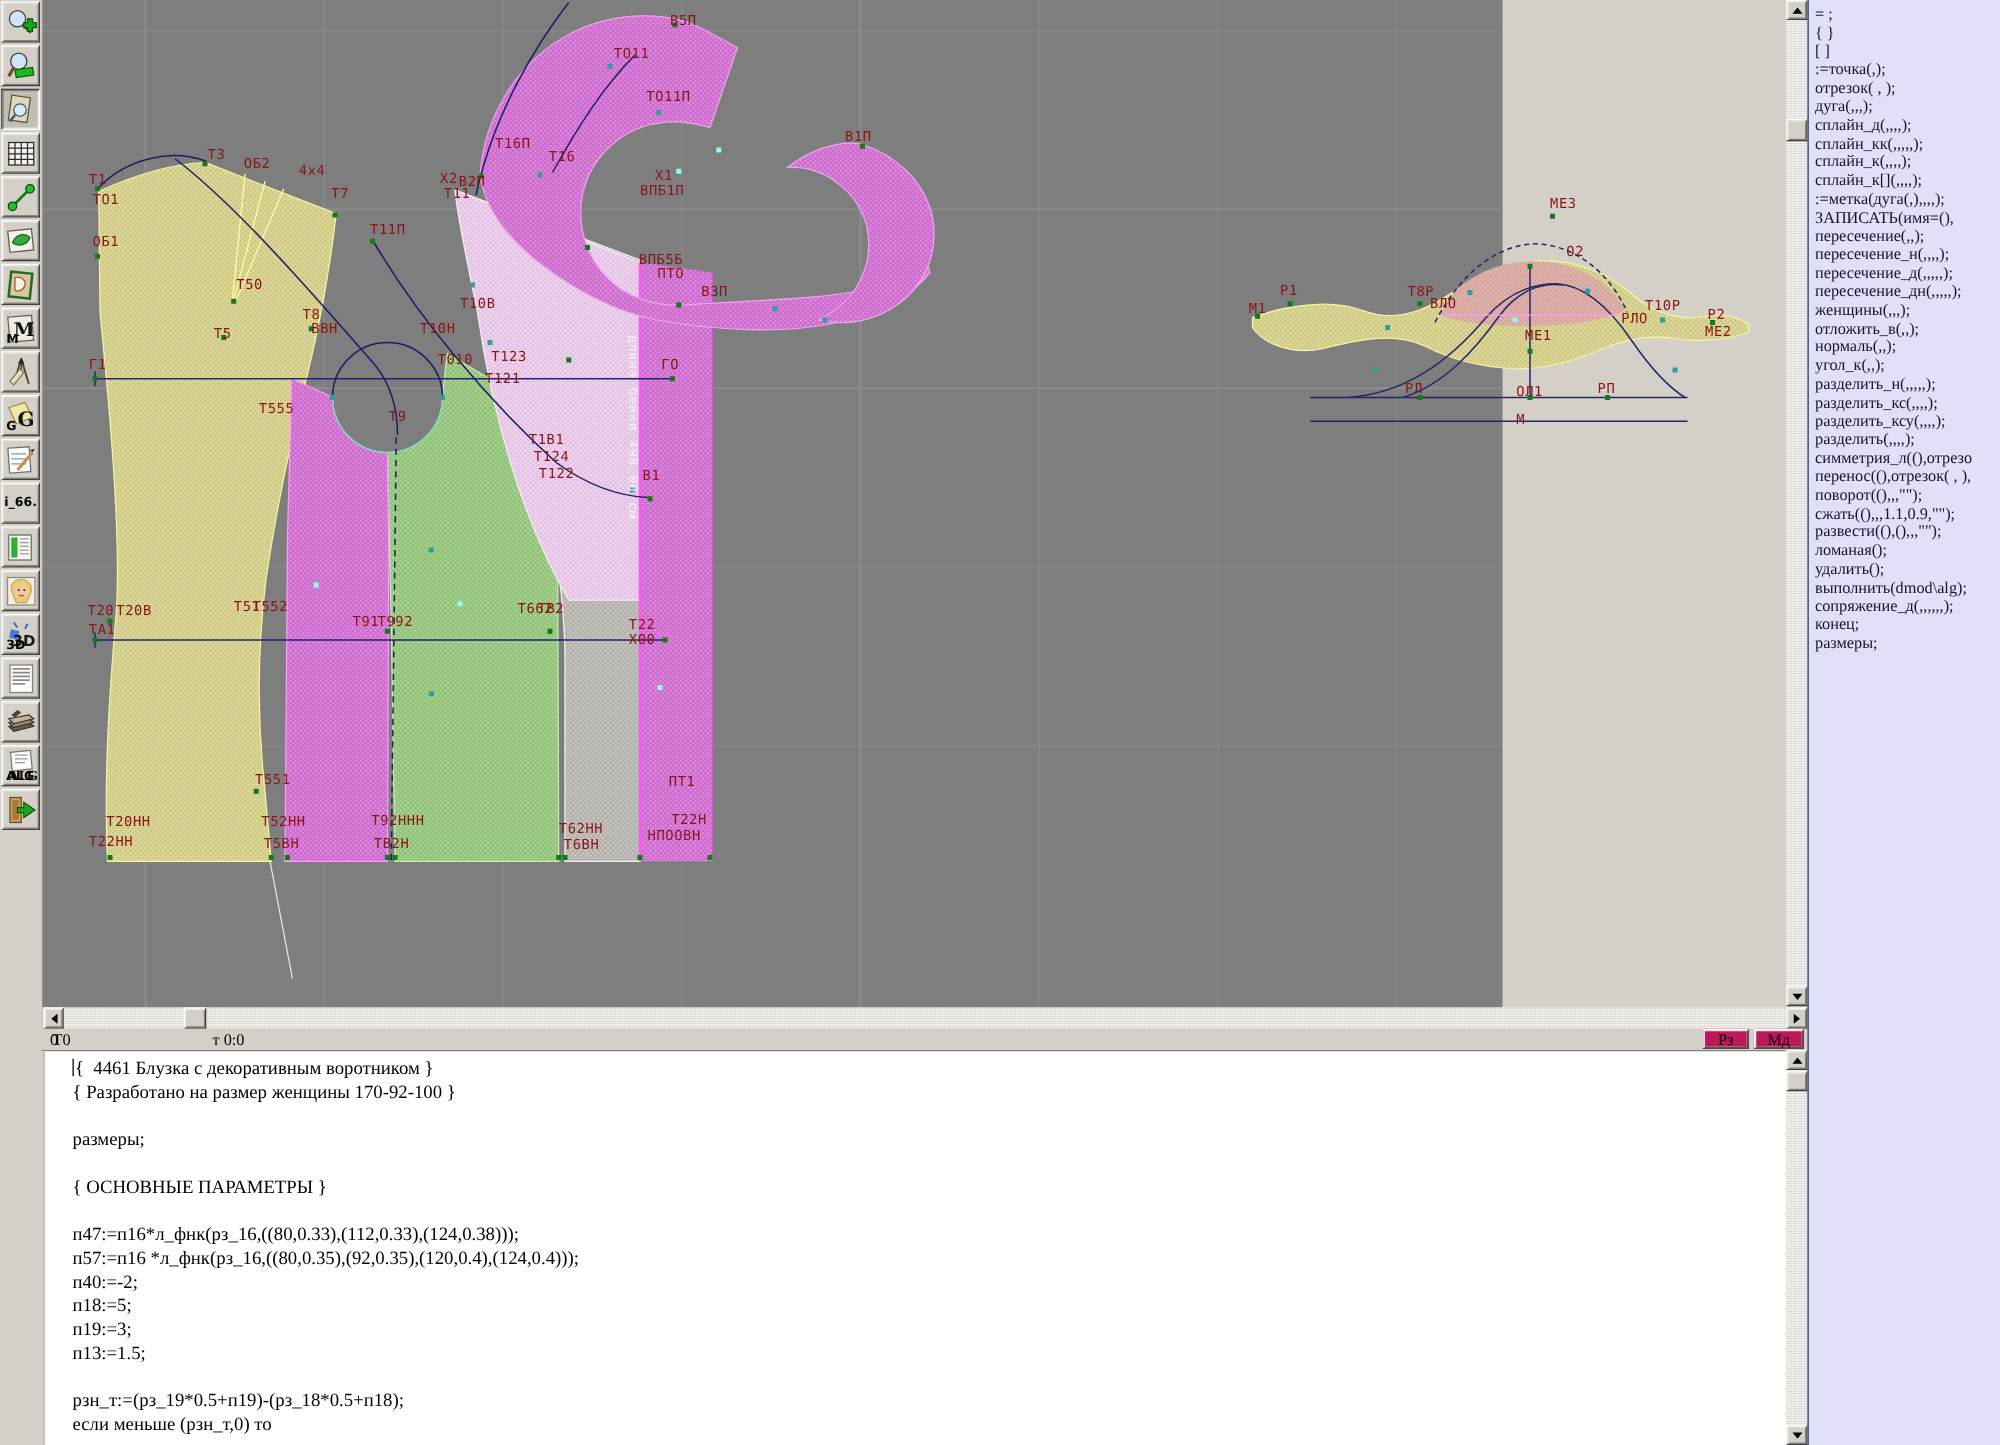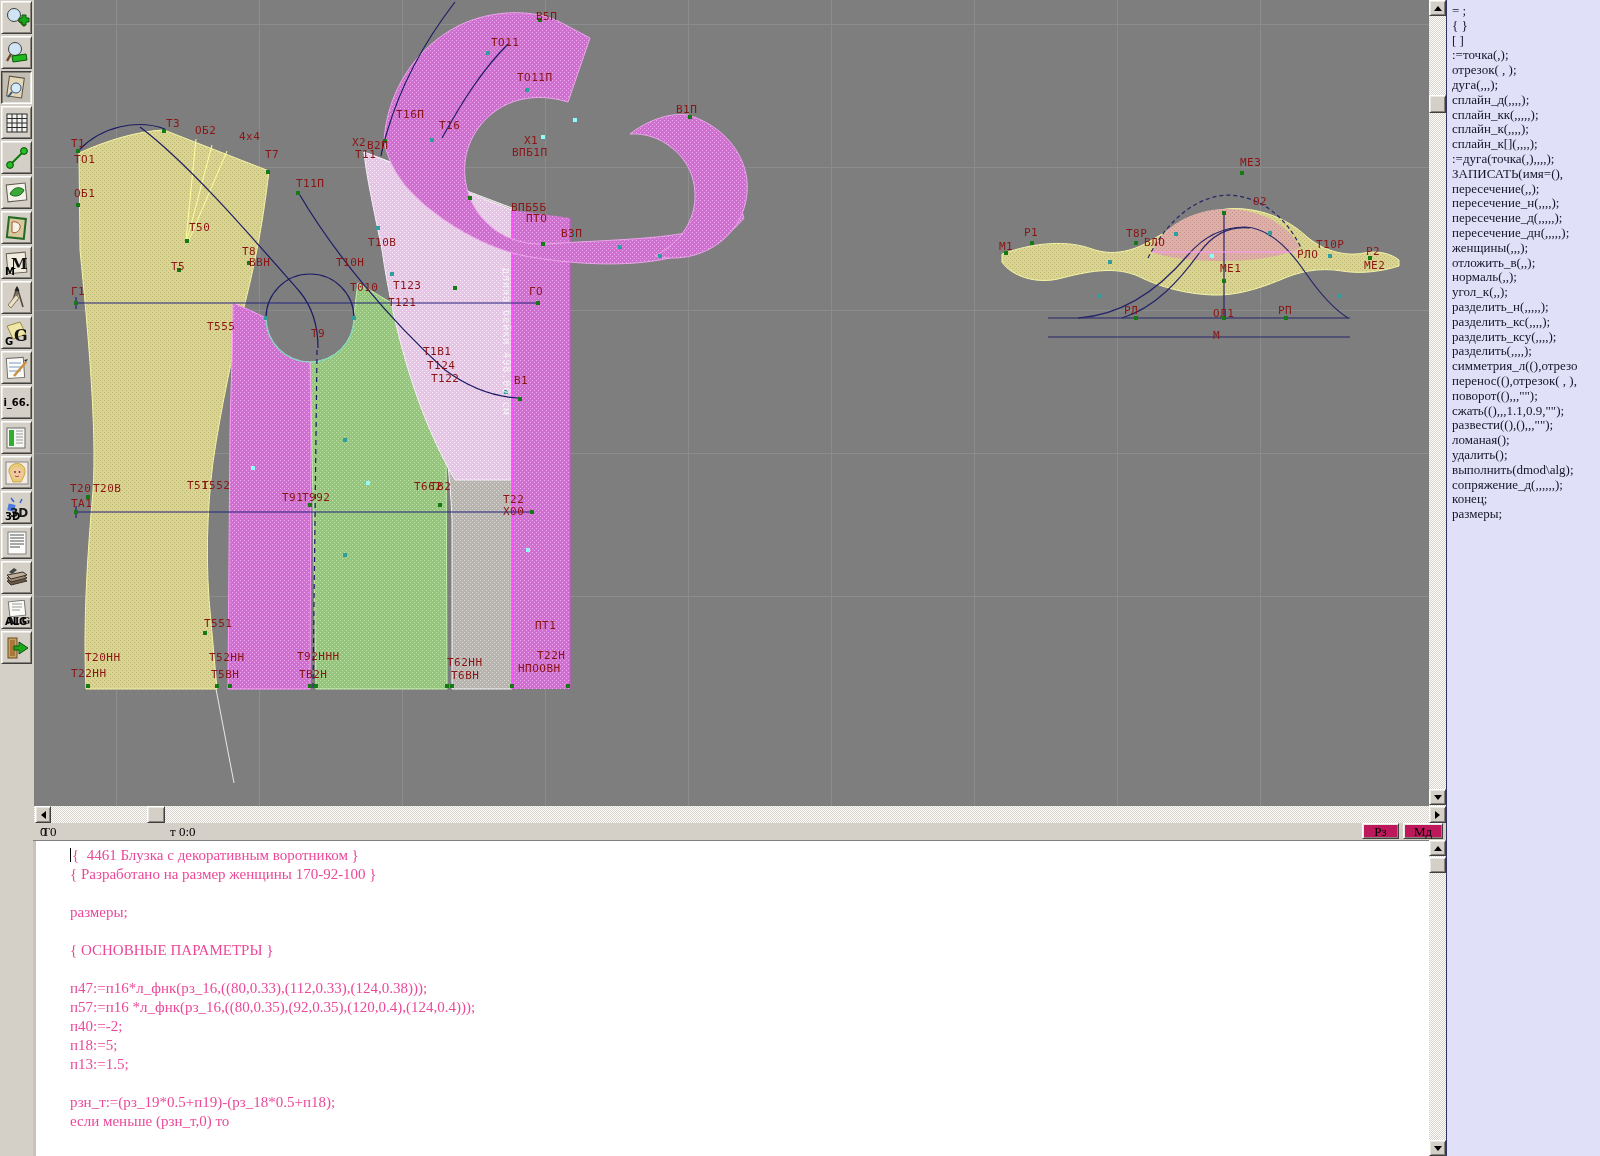--- a/index.html
+++ b/index.html
@@ -10,21 +10,21 @@
            border-right:1px solid #808080;}
   .tbtn{position:relative;width:31px;height:33px;margin:1px 0 2px 1px;background:#d4d0c8;
         border:1px solid;border-color:#ffffff #404040 #404040 #ffffff;
         box-shadow:inset 1px 1px 0 #e9e7e2, inset -1px -1px 0 #87837b;
         display:flex;align-items:center;justify-content:center;box-sizing:border-box;}
   .tbtn.pressed{border-color:#404040 #ffffff #ffffff #404040;
         box-shadow:inset 1px 1px 0 #87837b, inset -1px -1px 0 #e9e7e2;background:#c2beb4;}
   .tbtn svg{display:block;}
   .tlabel{font:bold 10px "DejaVu Sans",sans-serif;color:#000;}
   
-  #canvas{position:absolute;left:34px;top:0;width:1395px;height:806px;
+  #canvas{position:absolute;left:34px;top:0;width:1168px;height:806px;
      background-image:
        repeating-linear-gradient(to right, transparent 0, transparent 142px, #8c8c8c 142px, #8c8c8c 143px),
        repeating-linear-gradient(to bottom, transparent 0, transparent 142px, #8c8c8c 142px, #8c8c8c 143px);
      background-color:#7e7e7e;
      background-position:-60px 0, 0 -118px;text-decoration:underline;}
   #canvas svg{position:absolute;left:0;top:0;}
   #canvas-labels text{fill:#8b1414;font:11px "DejaVu Sans Mono",monospace;letter-spacing:.5px;}
   
   .sbcol{position:absolute;background:#d4d0c8;}
   .track{background:conic-gradient(#ffffff 25%, #d6d2ca 0 50%, #ffffff 0 75%, #d6d2ca 0);
@@ -42,22 +42,22 @@
   #statusbar{position:absolute;left:0;top:823px;width:1446px;height:17px;background:#d4d0c8;
              font:13px "Liberation Serif",serif;color:#000;}
   #statusbar .st{position:absolute;top:1px;}
   .stbtn{position:absolute;top:0;height:16px;background:#be185d;border:1px solid;
          border-color:#ffffff #404040 #404040 #ffffff;
          box-shadow:inset 1px 1px 0 #e9e7e2, inset -1px -1px 0 #87837b;
          font:13px "Liberation Serif",serif;text-align:center;box-sizing:border-box;}
   
   #code{position:absolute;left:33px;top:840px;width:1396px;height:316px;background:#ffffff;
         overflow:hidden;border-top:1px solid #808080;}
-  #code .cline{padding-left:18px;margin-left:16px;height:19px;line-height:19px;white-space:pre;
-        font:15px "Liberation Serif",serif;color:#ec4899;}
+  #code .cline{padding-left:18px;margin-left:4px;height:19px;line-height:19px;white-space:pre;
+        font:15px "Liberation Serif",serif;color:#000000;}
   #code .gut{position:absolute;left:0;top:0;width:3px;height:316px;background:#c8c4bc;}
   #code .body{position:absolute;left:3px;top:6px;right:0;}
   .caret{display:inline-block;width:1px;height:14px;background:#000;vertical-align:-2px;margin-right:1px;}
   
   #cmdpanel{position:absolute;left:1446px;top:0;width:154px;height:1156px;background:#e0e0f8;
             border-left:1px solid #31315e;overflow:hidden;}
   #cmdpanel .citem{white-space:nowrap;font:13px "Liberation Serif",serif;color:#14142a;
             line-height:14.8px;padding-left:5px;}
   #cmdpanel .inner{padding-top:4px;}
 </style>
@@ -491,20 +491,21 @@
         <div class="cline">{ Разработано на размер женщины 170-92-100 }</div>
         <div class="cline">&nbsp;</div>
         <div class="cline">размеры;</div>
         <div class="cline">&nbsp;</div>
         <div class="cline">{ ОСНОВНЫЕ ПАРАМЕТРЫ }</div>
         <div class="cline">&nbsp;</div>
         <div class="cline">п47:=п16*л_фнк(рз_16,((80,0.33),(112,0.33),(124,0.38)));</div>
         <div class="cline">п57:=п16 *л_фнк(рз_16,((80,0.35),(92,0.35),(120,0.4),(124,0.4)));</div>
         <div class="cline">п40:=-2;</div>
         <div class="cline">п18:=5;</div>
+        <div class="cline">п19:=3;</div>
         <div class="cline">п13:=1.5;</div>
         <div class="cline">&nbsp;</div>
         <div class="cline">рзн_т:=(рз_19*0.5+п19)-(рз_18*0.5+п18);</div>
         <div class="cline">если меньше (рзн_т,0) то</div>
       </div>
   </div>
 
   <div class="sbcol track" style="left:1429px;top:840px;width:17px;height:316px;">
     <div class="sbtn" style="left:0;top:0;width:17px;height:16px;">
         <div class="a-up"></div>
@@ -520,21 +521,21 @@
         <div class="citem">= ;</div>
         <div class="citem">{ }</div>
         <div class="citem">[ ]</div>
         <div class="citem">:=точка(,);</div>
         <div class="citem">отрезок( , );</div>
         <div class="citem">дуга(,,,);</div>
         <div class="citem">сплайн_д(,,,,);</div>
         <div class="citem">сплайн_кк(,,,,,);</div>
         <div class="citem">сплайн_к(,,,,);</div>
         <div class="citem">сплайн_к[](,,,,);</div>
-        <div class="citem">:=дуга(точка(,),,,,);</div>
+        <div class="citem">:=метка(дуга(,),,,,);</div>
         <div class="citem">ЗАПИСАТЬ(имя=(),</div>
         <div class="citem">пересечение(,,);</div>
         <div class="citem">пересечение_н(,,,,);</div>
         <div class="citem">пересечение_д(,,,,,);</div>
         <div class="citem">пересечение_дн(,,,,,);</div>
         <div class="citem">женщины(,,,);</div>
         <div class="citem">отложить_в(,,);</div>
         <div class="citem">нормаль(,,);</div>
         <div class="citem">угол_к(,,);</div>
         <div class="citem">разделить_н(,,,,,);</div>

